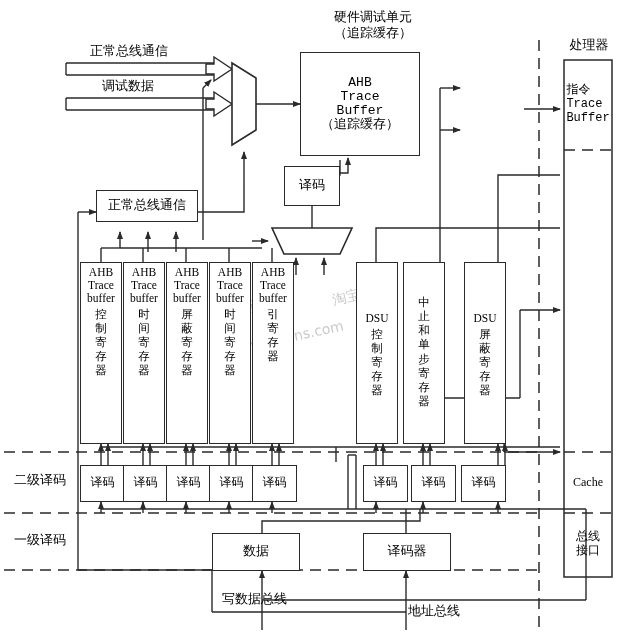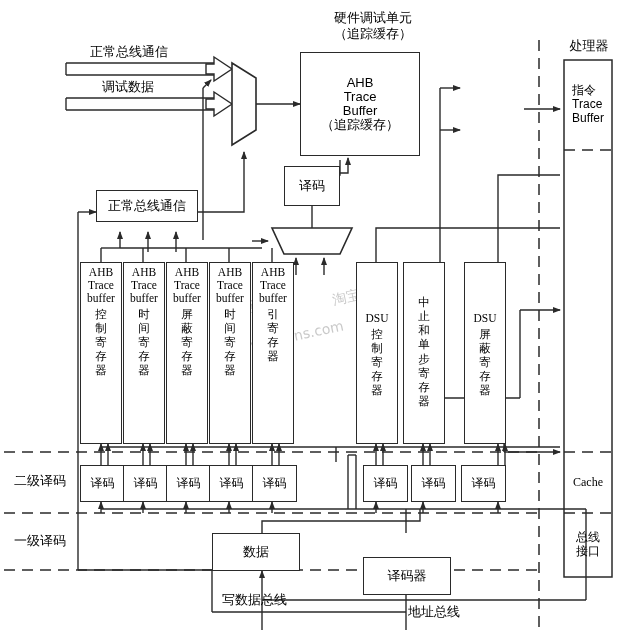--- a/index.html
+++ b/index.html
@@ -68,21 +68,21 @@
     font-size: 11.5px;
   }
   .reg-cjk {
     display: block;
     margin-top: 2px;
     line-height: 1.22;
     font-size: 11.5px;
     font-family: "DejaVu Sans", "Liberation Sans", sans-serif;
   }
   .cjk {
-    font-family: Liberation Sans, sans-serif;
+    font-family: Liberation Mono, monospace;
   }
   .proc-seg {
     position: absolute;
     box-sizing: border-box;
     display: flex;
     align-items: center;
     justify-content: center;
     text-align: left;
     font-size: 12px;
     line-height: 1.15;
@@ -296,21 +296,21 @@
 Buffer
 （追踪缓存）</div>
 
 
   <div class="node cjk" style="left:284px; top:166px; width:56px; height:40px; font-size:13px;">译码</div>
 
   <div class="node cjk" style="left:96px; top:190px; width:102px; height:32px; font-size:13px;">正常总线通信</div>
 
   <div class="node cjk" style="left:212px; top:533px; width:88px; height:38px; font-size:13px;">数据</div>
 
-  <div class="node cjk" style="left:363px; top:533px; width:88px; height:38px; font-size:13px;margin-top:24px;">译码器</div>
+  <div class="node cjk" style="left:363px; top:533px; width:88px; height:38px; font-size:13px;">译码器</div>
 
   <div class="node reg-box" style="left:80px; top:262px; width:42px; height:182px;">
     <span class="reg-latin" style="white-space: pre-line;">AHB
 Trace
 buffer</span>
     <span class="reg-cjk" style="white-space: normal; word-break: break-all; width: 1em; margin: 2px auto 0px;">控制寄存器</span>
   </div>
 
   <div class="node reg-box" style="left:123px; top:262px; width:42px; height:182px;">
     <span class="reg-latin" style="white-space: pre-line;">AHB

